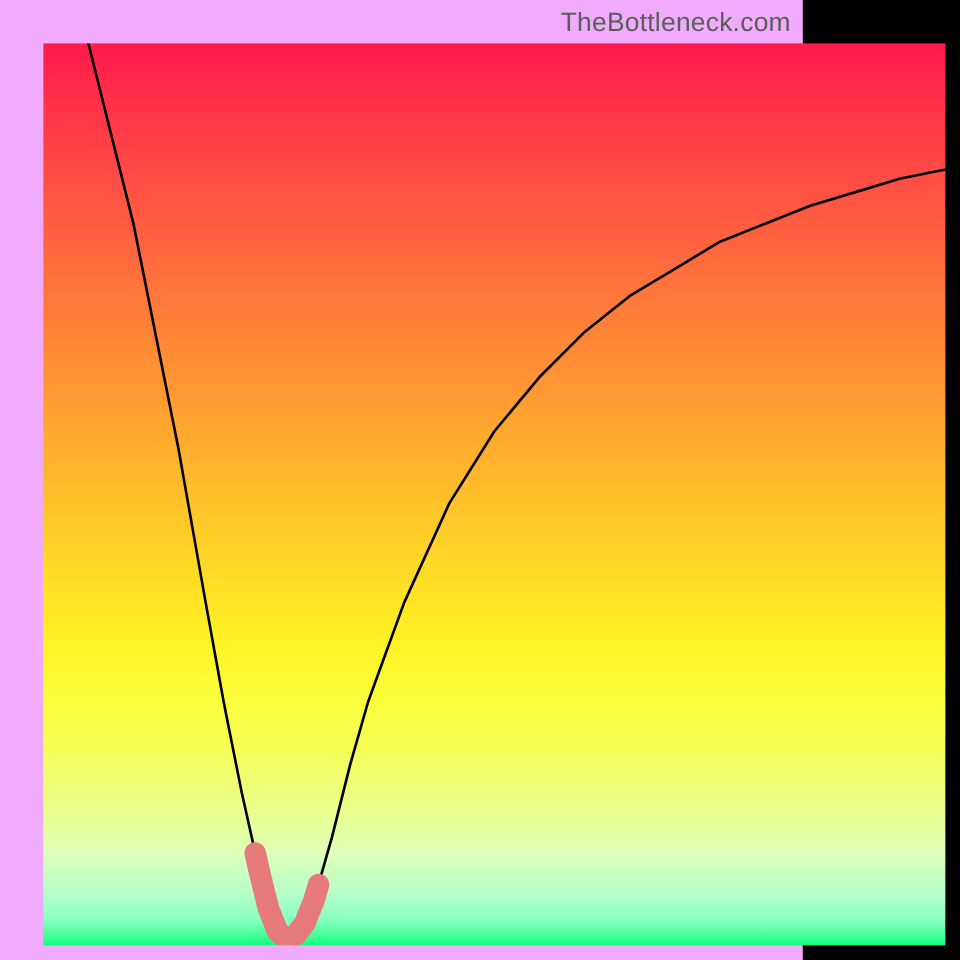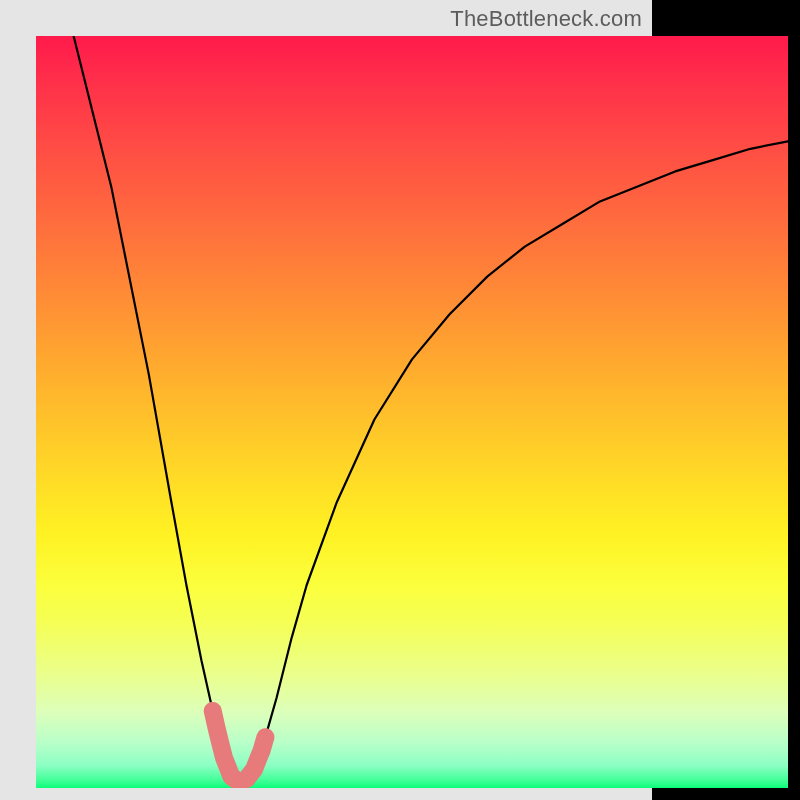--- a/index.html
+++ b/index.html
@@ -9,21 +9,22 @@
     height: 800px;
     background: #000;
     font-family: Arial, Helvetica, sans-serif;
   }
   .frame {
     position: absolute;
     left: 0;
     top: 0;
     width: 652px;
     height: 800px;
-    background: #e5e5e5;
+    background: #f0abfc;
+    padding-left: 17px;
   }
   .plot-area {
     position: absolute;
     left: 36px;
     top: 36px;
     width: 752px;
     height: 752px;
     overflow: hidden;
   }
   .gradient-bg {

